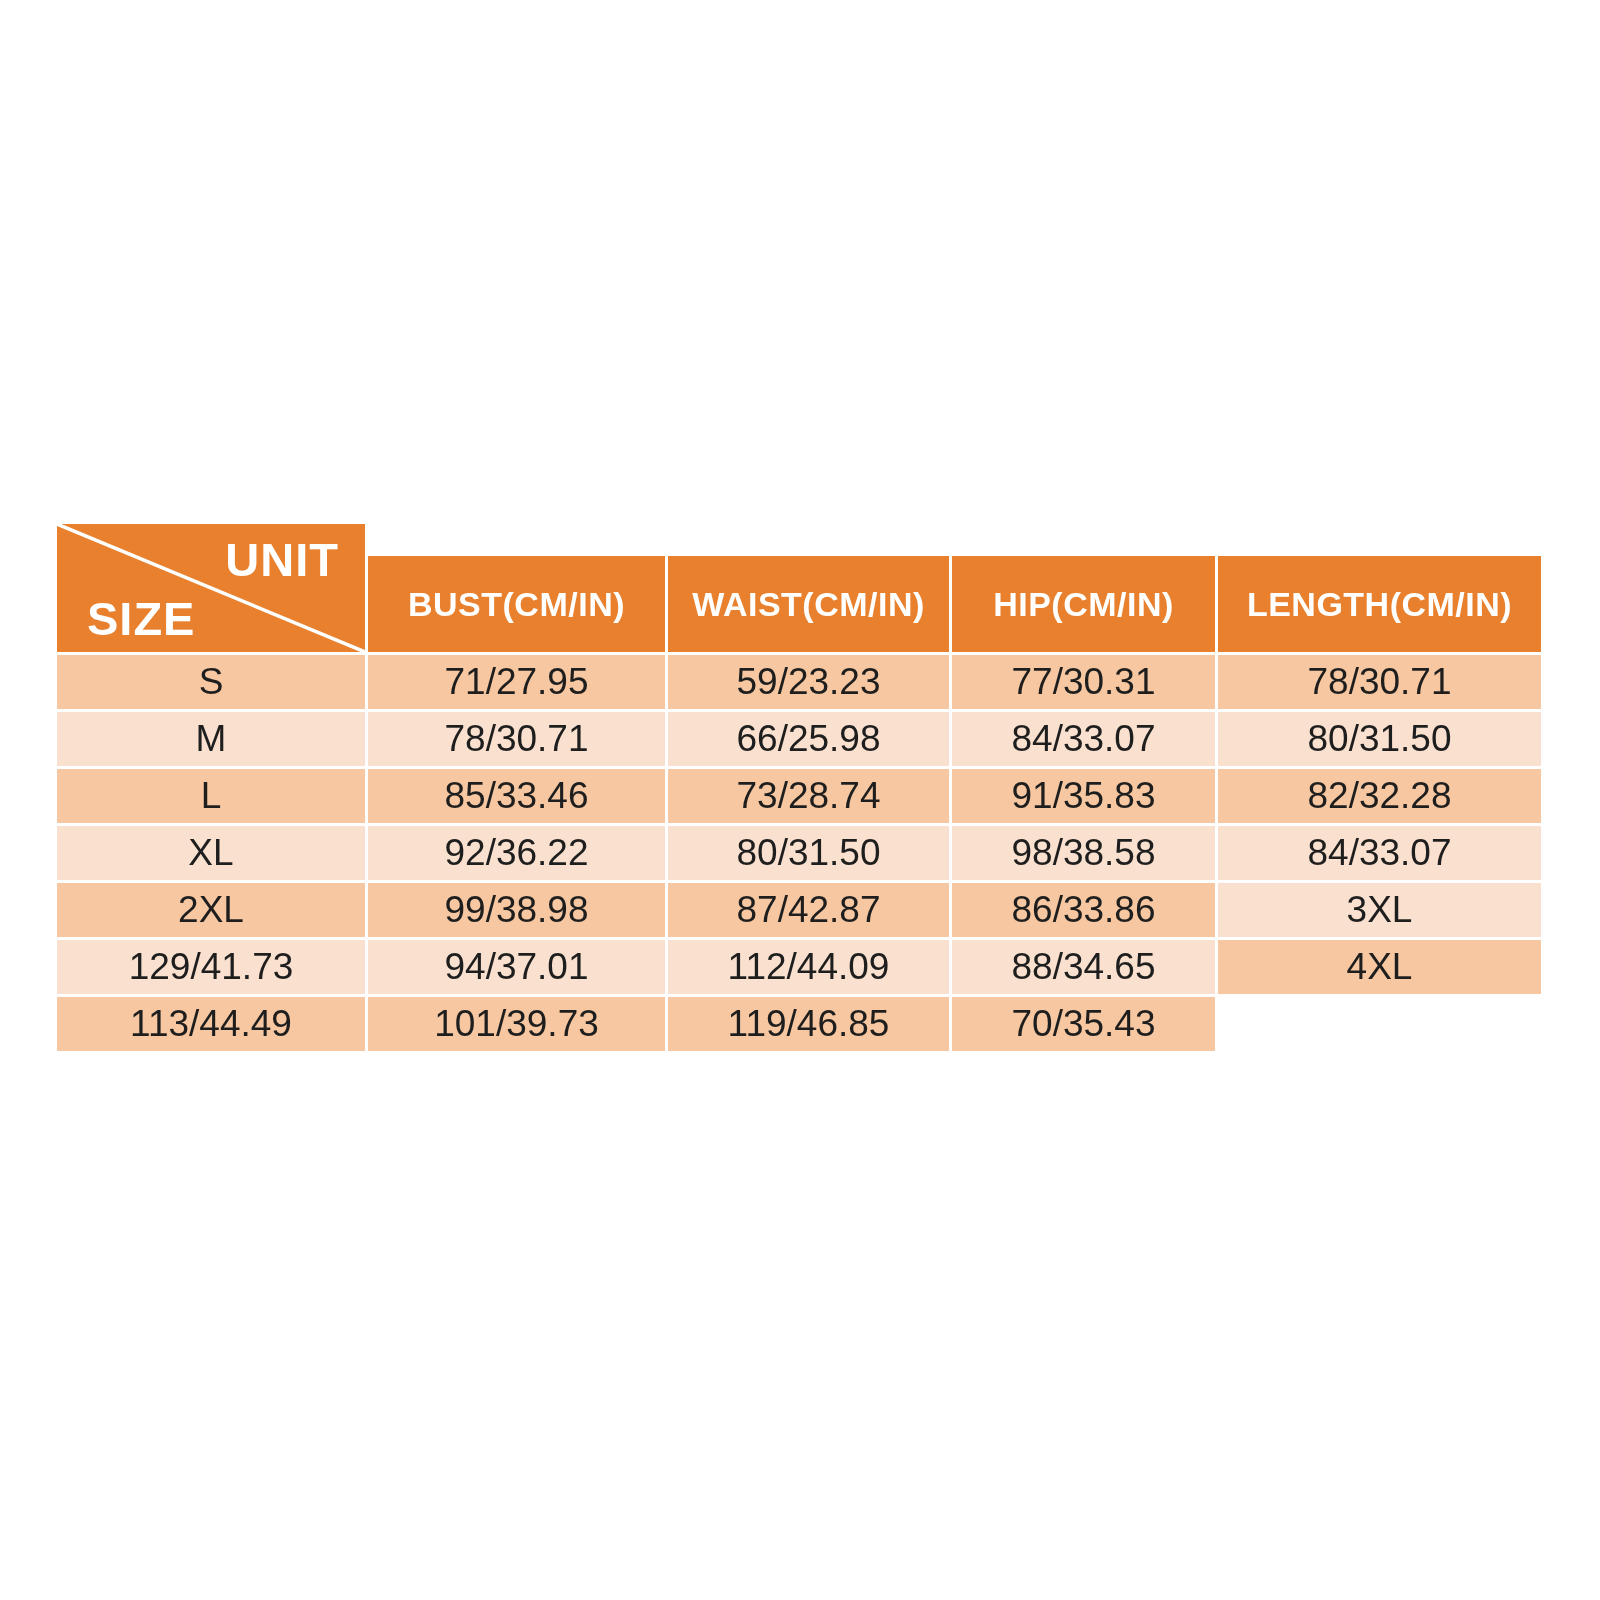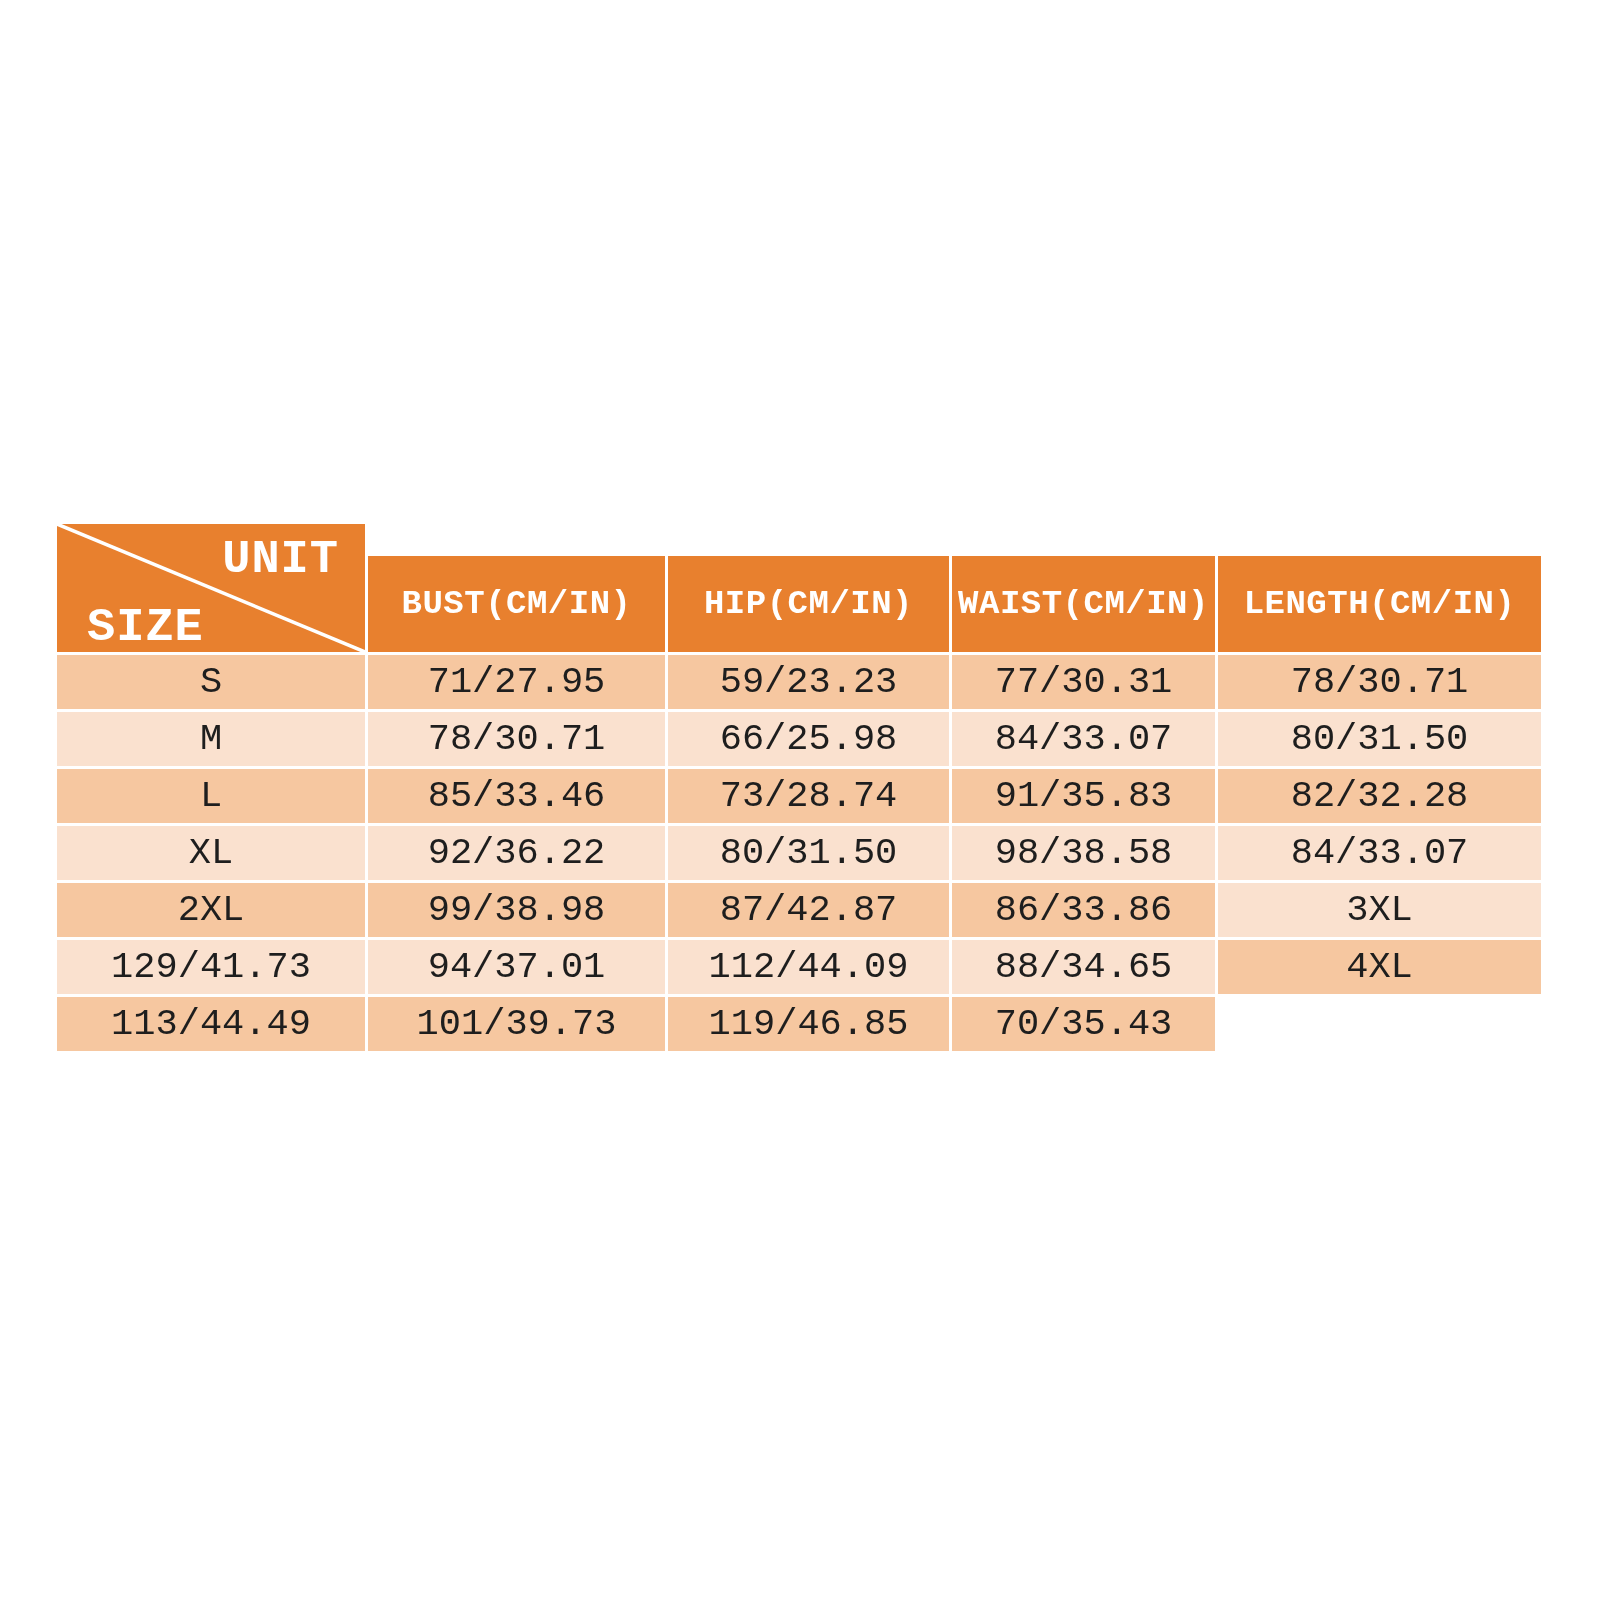--- a/index.html
+++ b/index.html
@@ -5,21 +5,21 @@
   html, body {
     margin: 0;
     padding: 0;
     background: #ffffff;
   }
   .canvas {
     position: relative;
     width: 1600px;
     height: 1600px;
     background: var(--page-bg, #ffffff);
-    font-family: Liberation Mono, monospace;
+    font-family: Liberation Sans, sans-serif;
     overflow: hidden;
   }
   .size-table {
     position: absolute;
     left: 57px;
     top: 524px;
     width: 1484px;
     display: grid;
     grid-template-columns: 308px 297px 281px 263px 323px;
     grid-template-rows: 128px repeat(7, 54px);
@@ -52,21 +52,21 @@
   }
   .corner .lbl {
     position: absolute;
     color: var(--header-text, #ffffff);
     font-weight: bold;
     font-size: 47px;
     line-height: 1;
     letter-spacing: 1px;
   }
   .corner .lbl-unit { top: 12px; right: 26px; }
-  .corner .lbl-size { bottom: 1px; left: 30px; }
+  .corner .lbl-size { bottom: 10px; left: 30px; }
   .cell {
     display: flex;
     align-items: center;
     justify-content: center;
     font-size: 37px;
     color: var(--body-text, #1e1e1e);
     white-space: nowrap;
   }
   .row-dark  { background: var(--row-dark, #f6c7a0); }
   .row-light { background: var(--row-light, #fae1cf); }
@@ -78,22 +78,22 @@
   <div class="size-table">
 
     <div class="corner">
       <svg viewBox="0 0 308 128" preserveAspectRatio="none" aria-hidden="true">
         <line x1="0" y1="0" x2="308" y2="128" stroke="#ffffff" stroke-width="3.5"></line>
       </svg>
       <span class="lbl lbl-unit">UNIT</span>
       <span class="lbl lbl-size">SIZE</span>
     </div>
     <div class="hcell">BUST(CM/IN)</div>
+    <div class="hcell">WAIST(CM/IN)</div>
     <div class="hcell">HIP(CM/IN)</div>
-    <div class="hcell">WAIST(CM/IN)</div>
     <div class="hcell">LENGTH(CM/IN)</div>
 
     <div class="cell row-dark">S</div>
     <div class="cell row-dark">71/27.95</div>
     <div class="cell row-dark">59/23.23</div>
     <div class="cell row-dark">77/30.31</div>
     <div class="cell row-dark">78/30.71</div>
 
     <div class="cell row-light">M</div>
     <div class="cell row-light">78/30.71</div>

